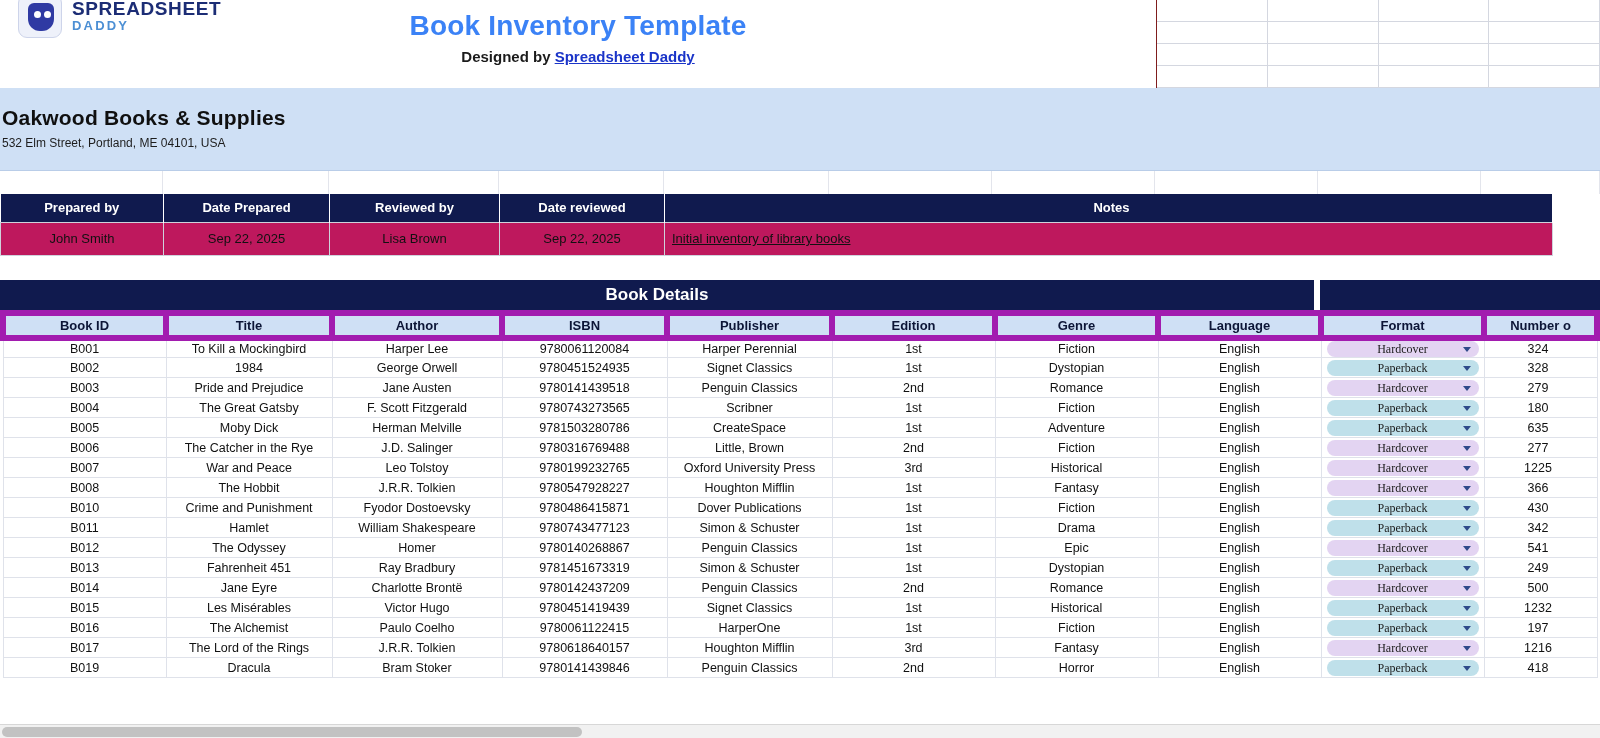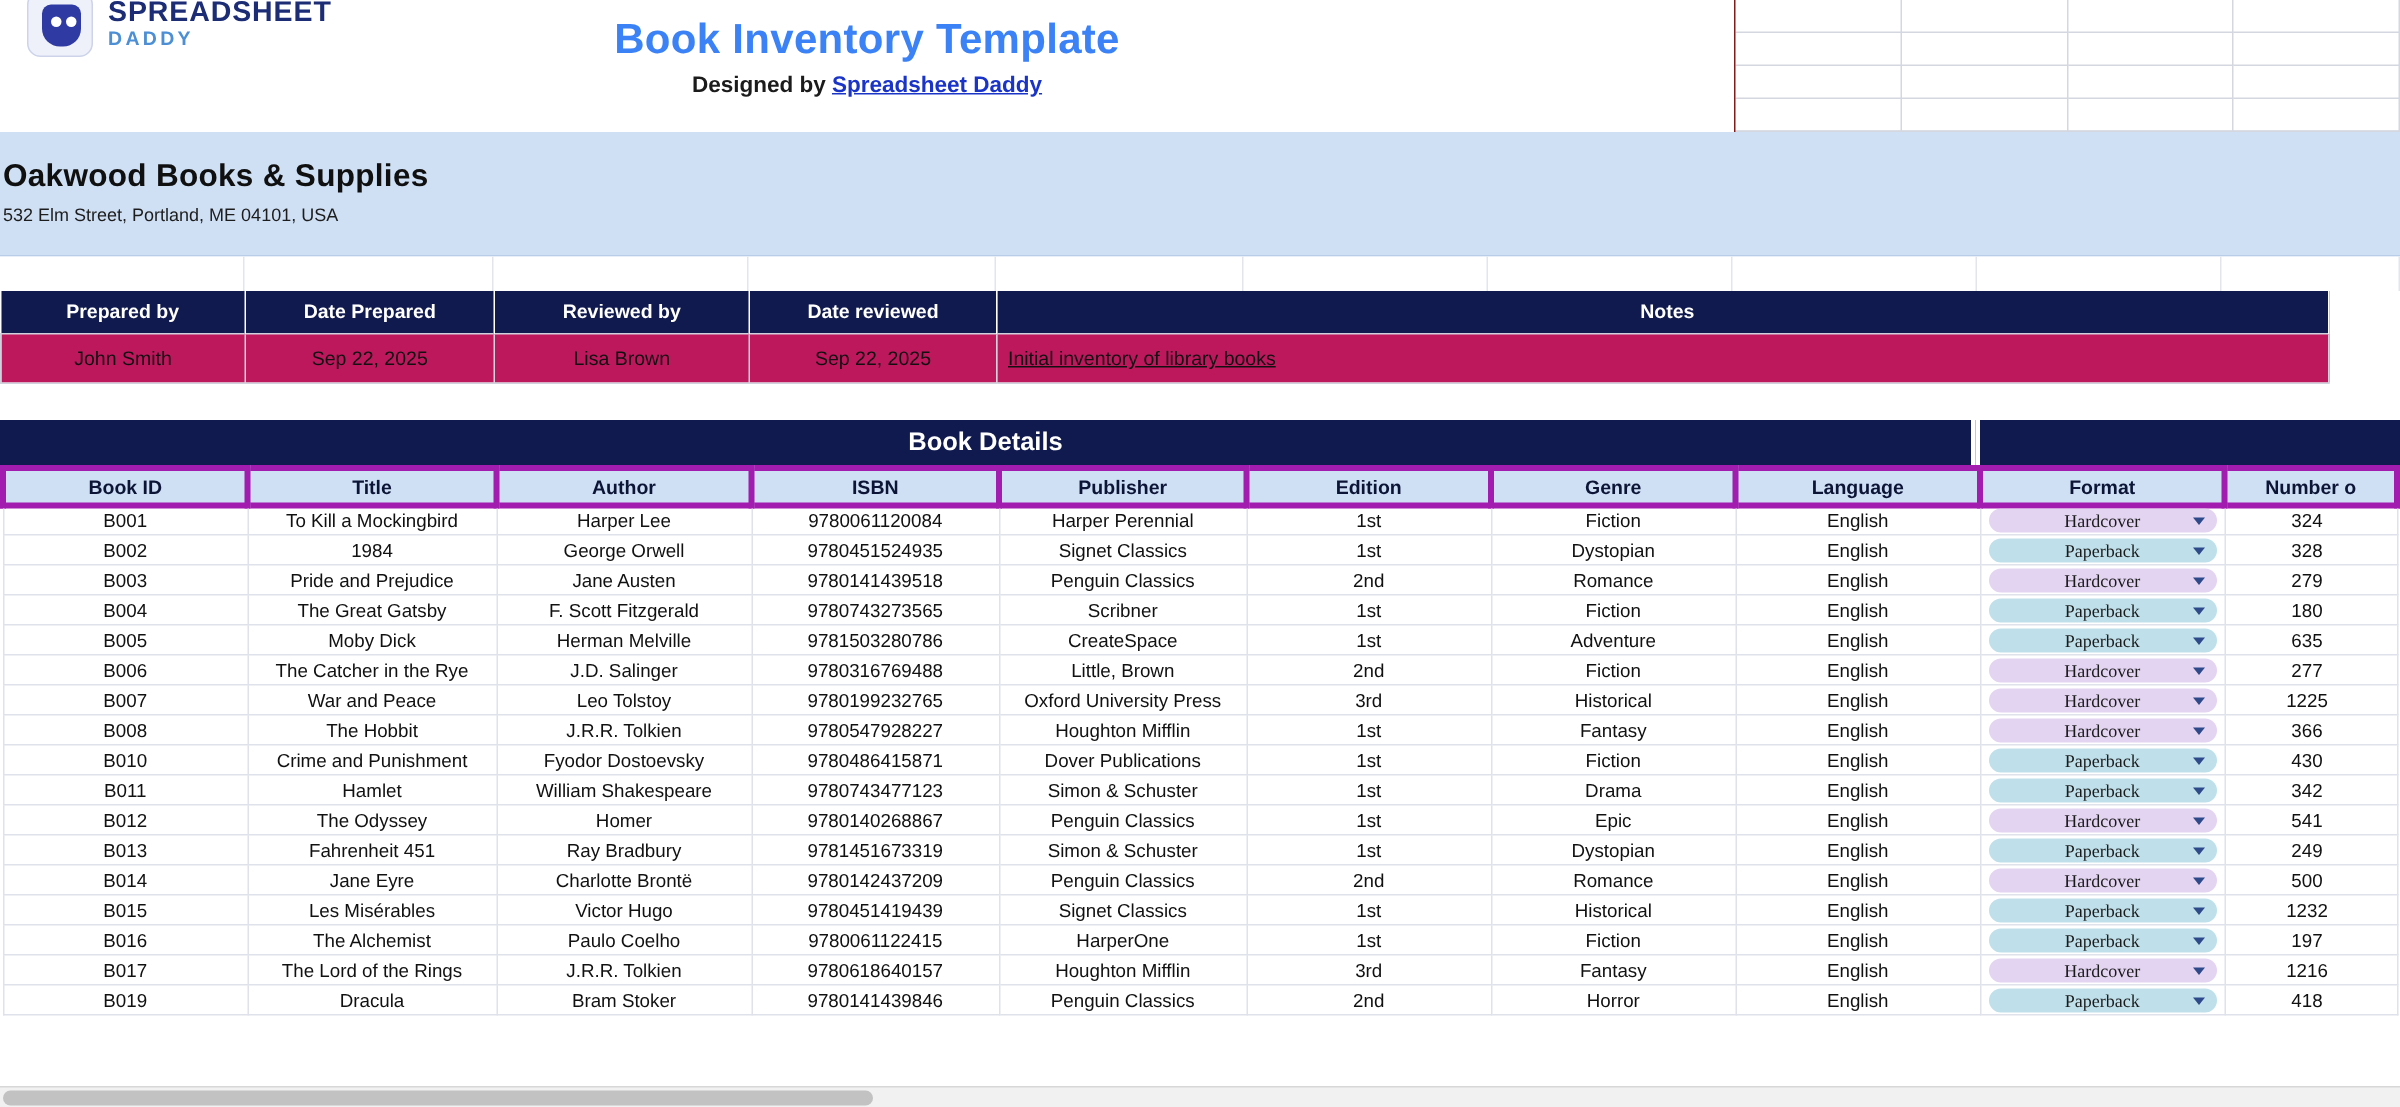--- a/index.html
+++ b/index.html
@@ -173,21 +173,21 @@
     width: 1600px;
     border-collapse: collapse;
     table-layout: fixed;
   }
   table.books th {
     background: #cfe0f5;
     color: #0c1536;
     font-size: 13px;
     font-weight: bold;
     height: 25px;
-    border: 4px solid #a21caf;
+    border: 6px solid #a21caf;
     text-align: center;
   }
   table.books td {
     height: 20px;
     font-size: 12.5px;
     color: #111;
     text-align: center;
     border: 1px solid #dfe2ea;
     background: #ffffff;
     white-space: nowrap;

